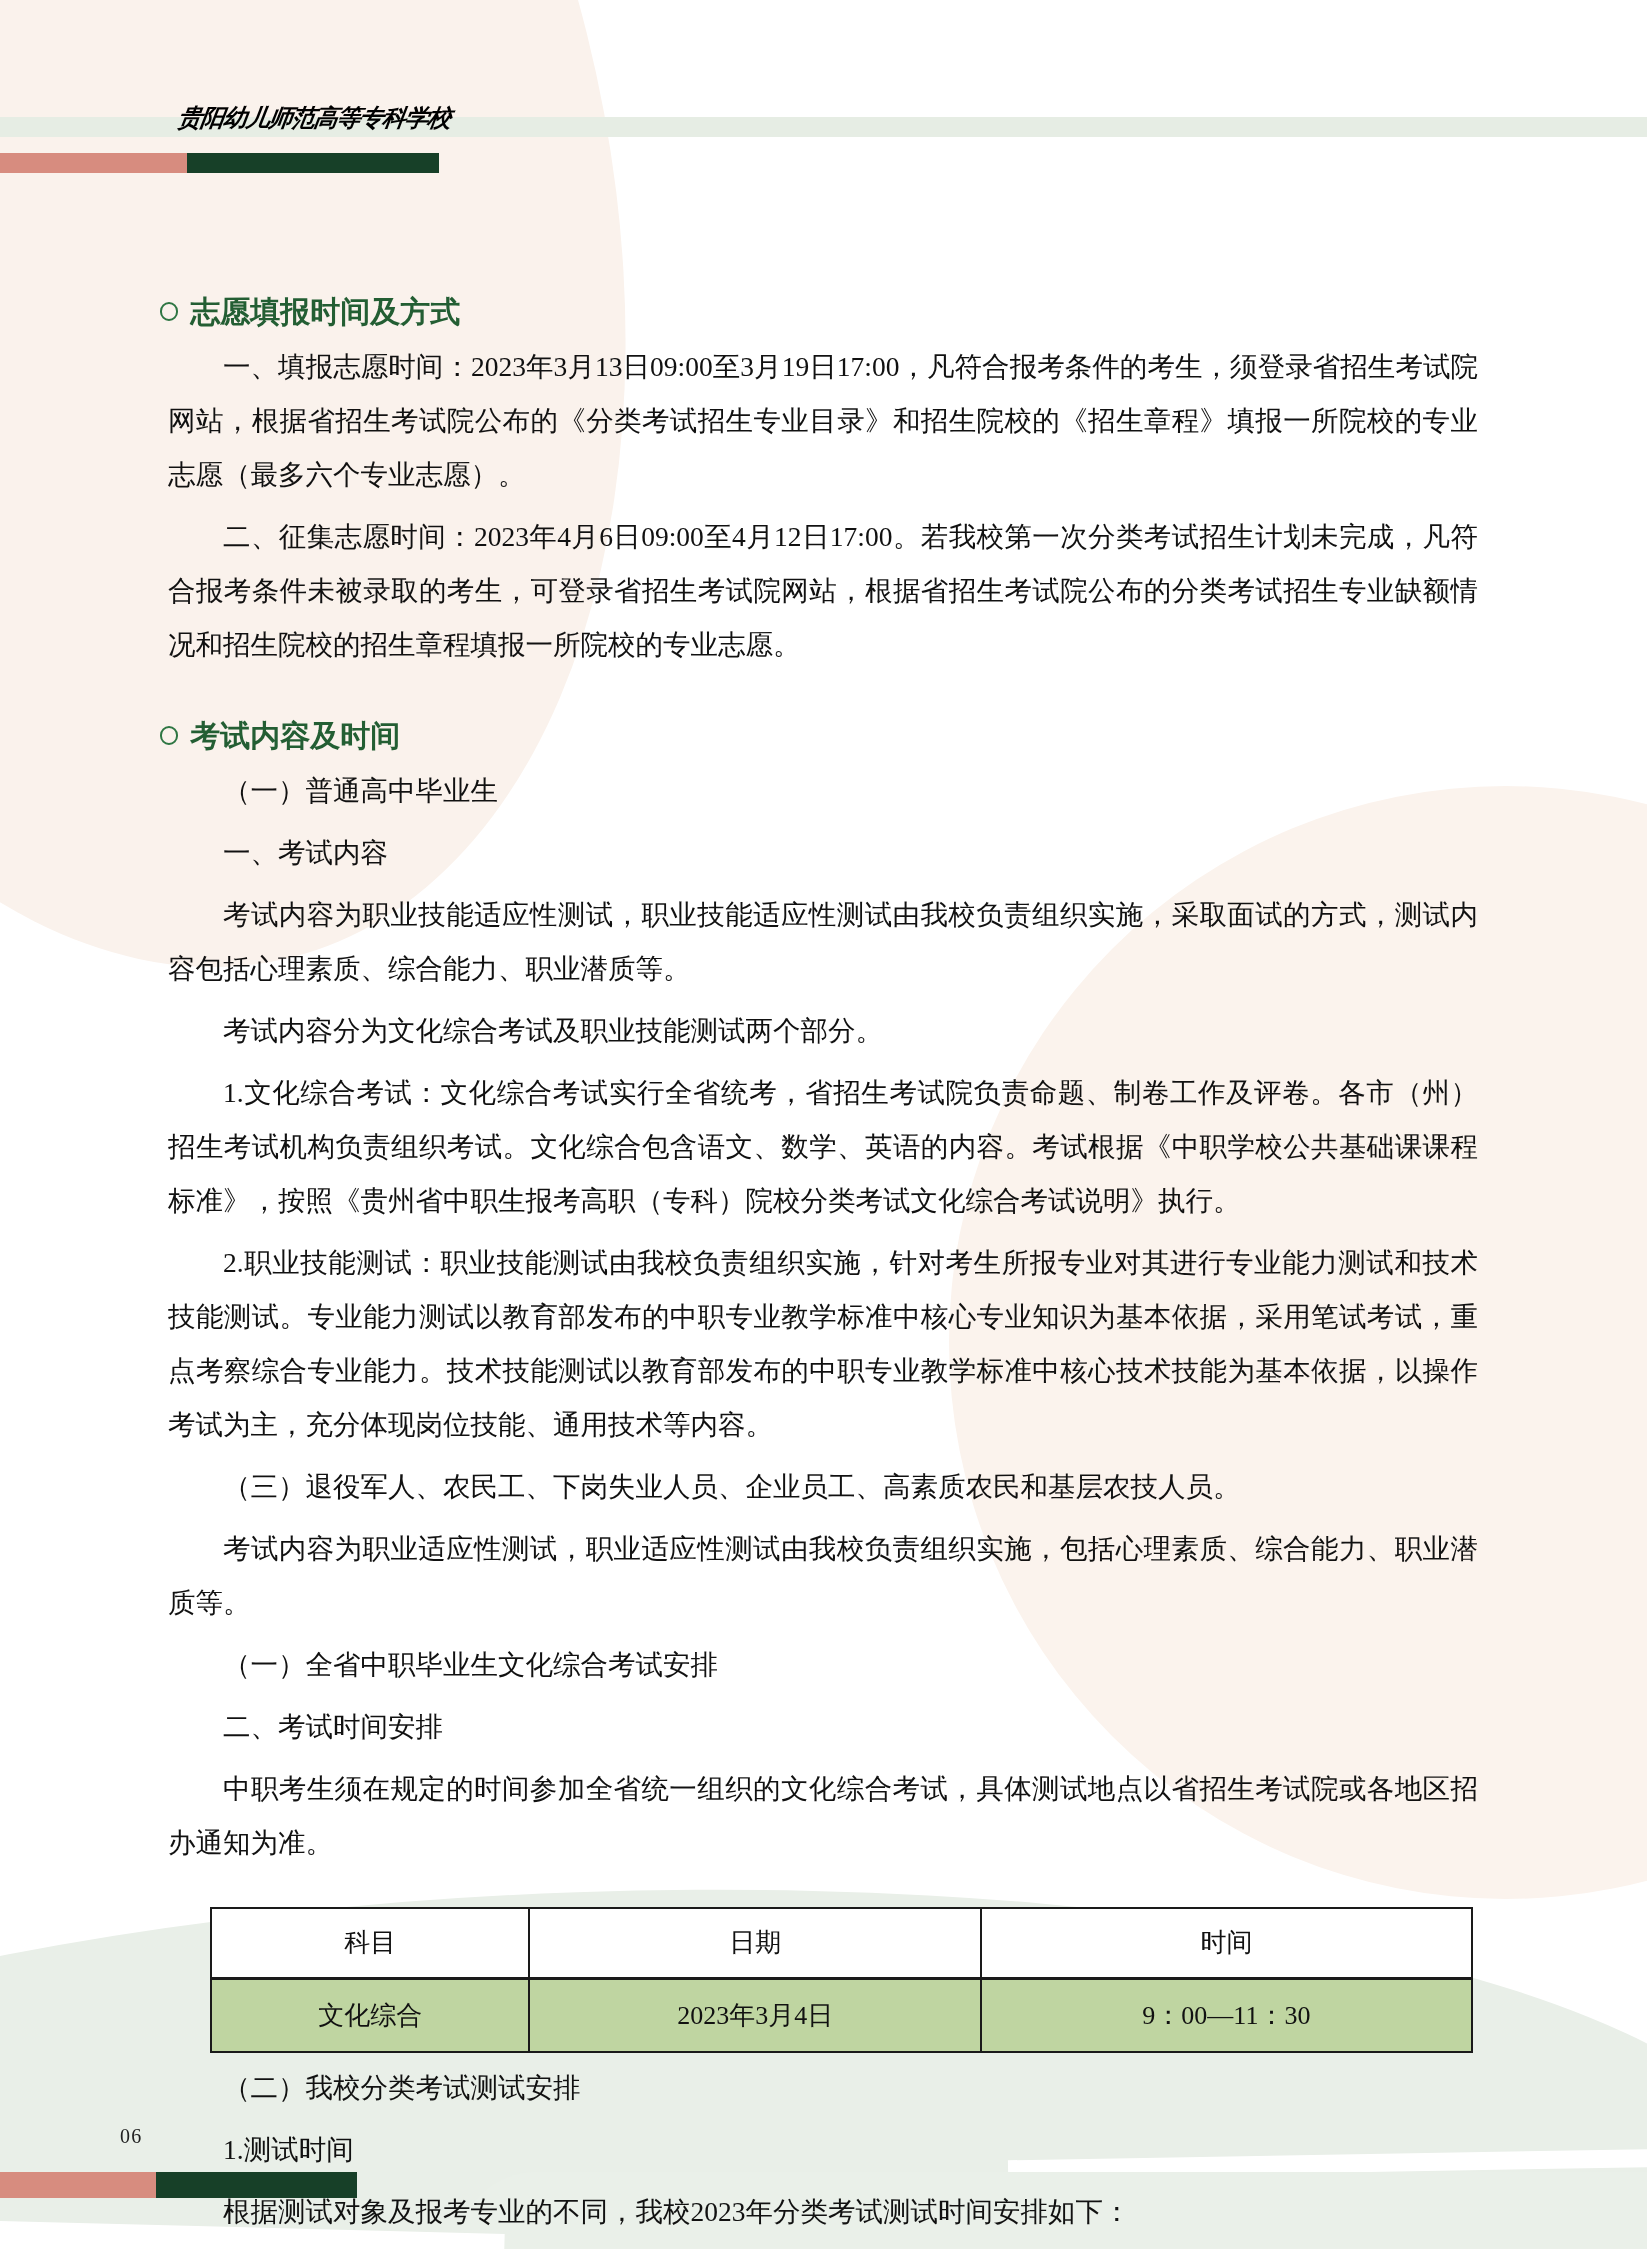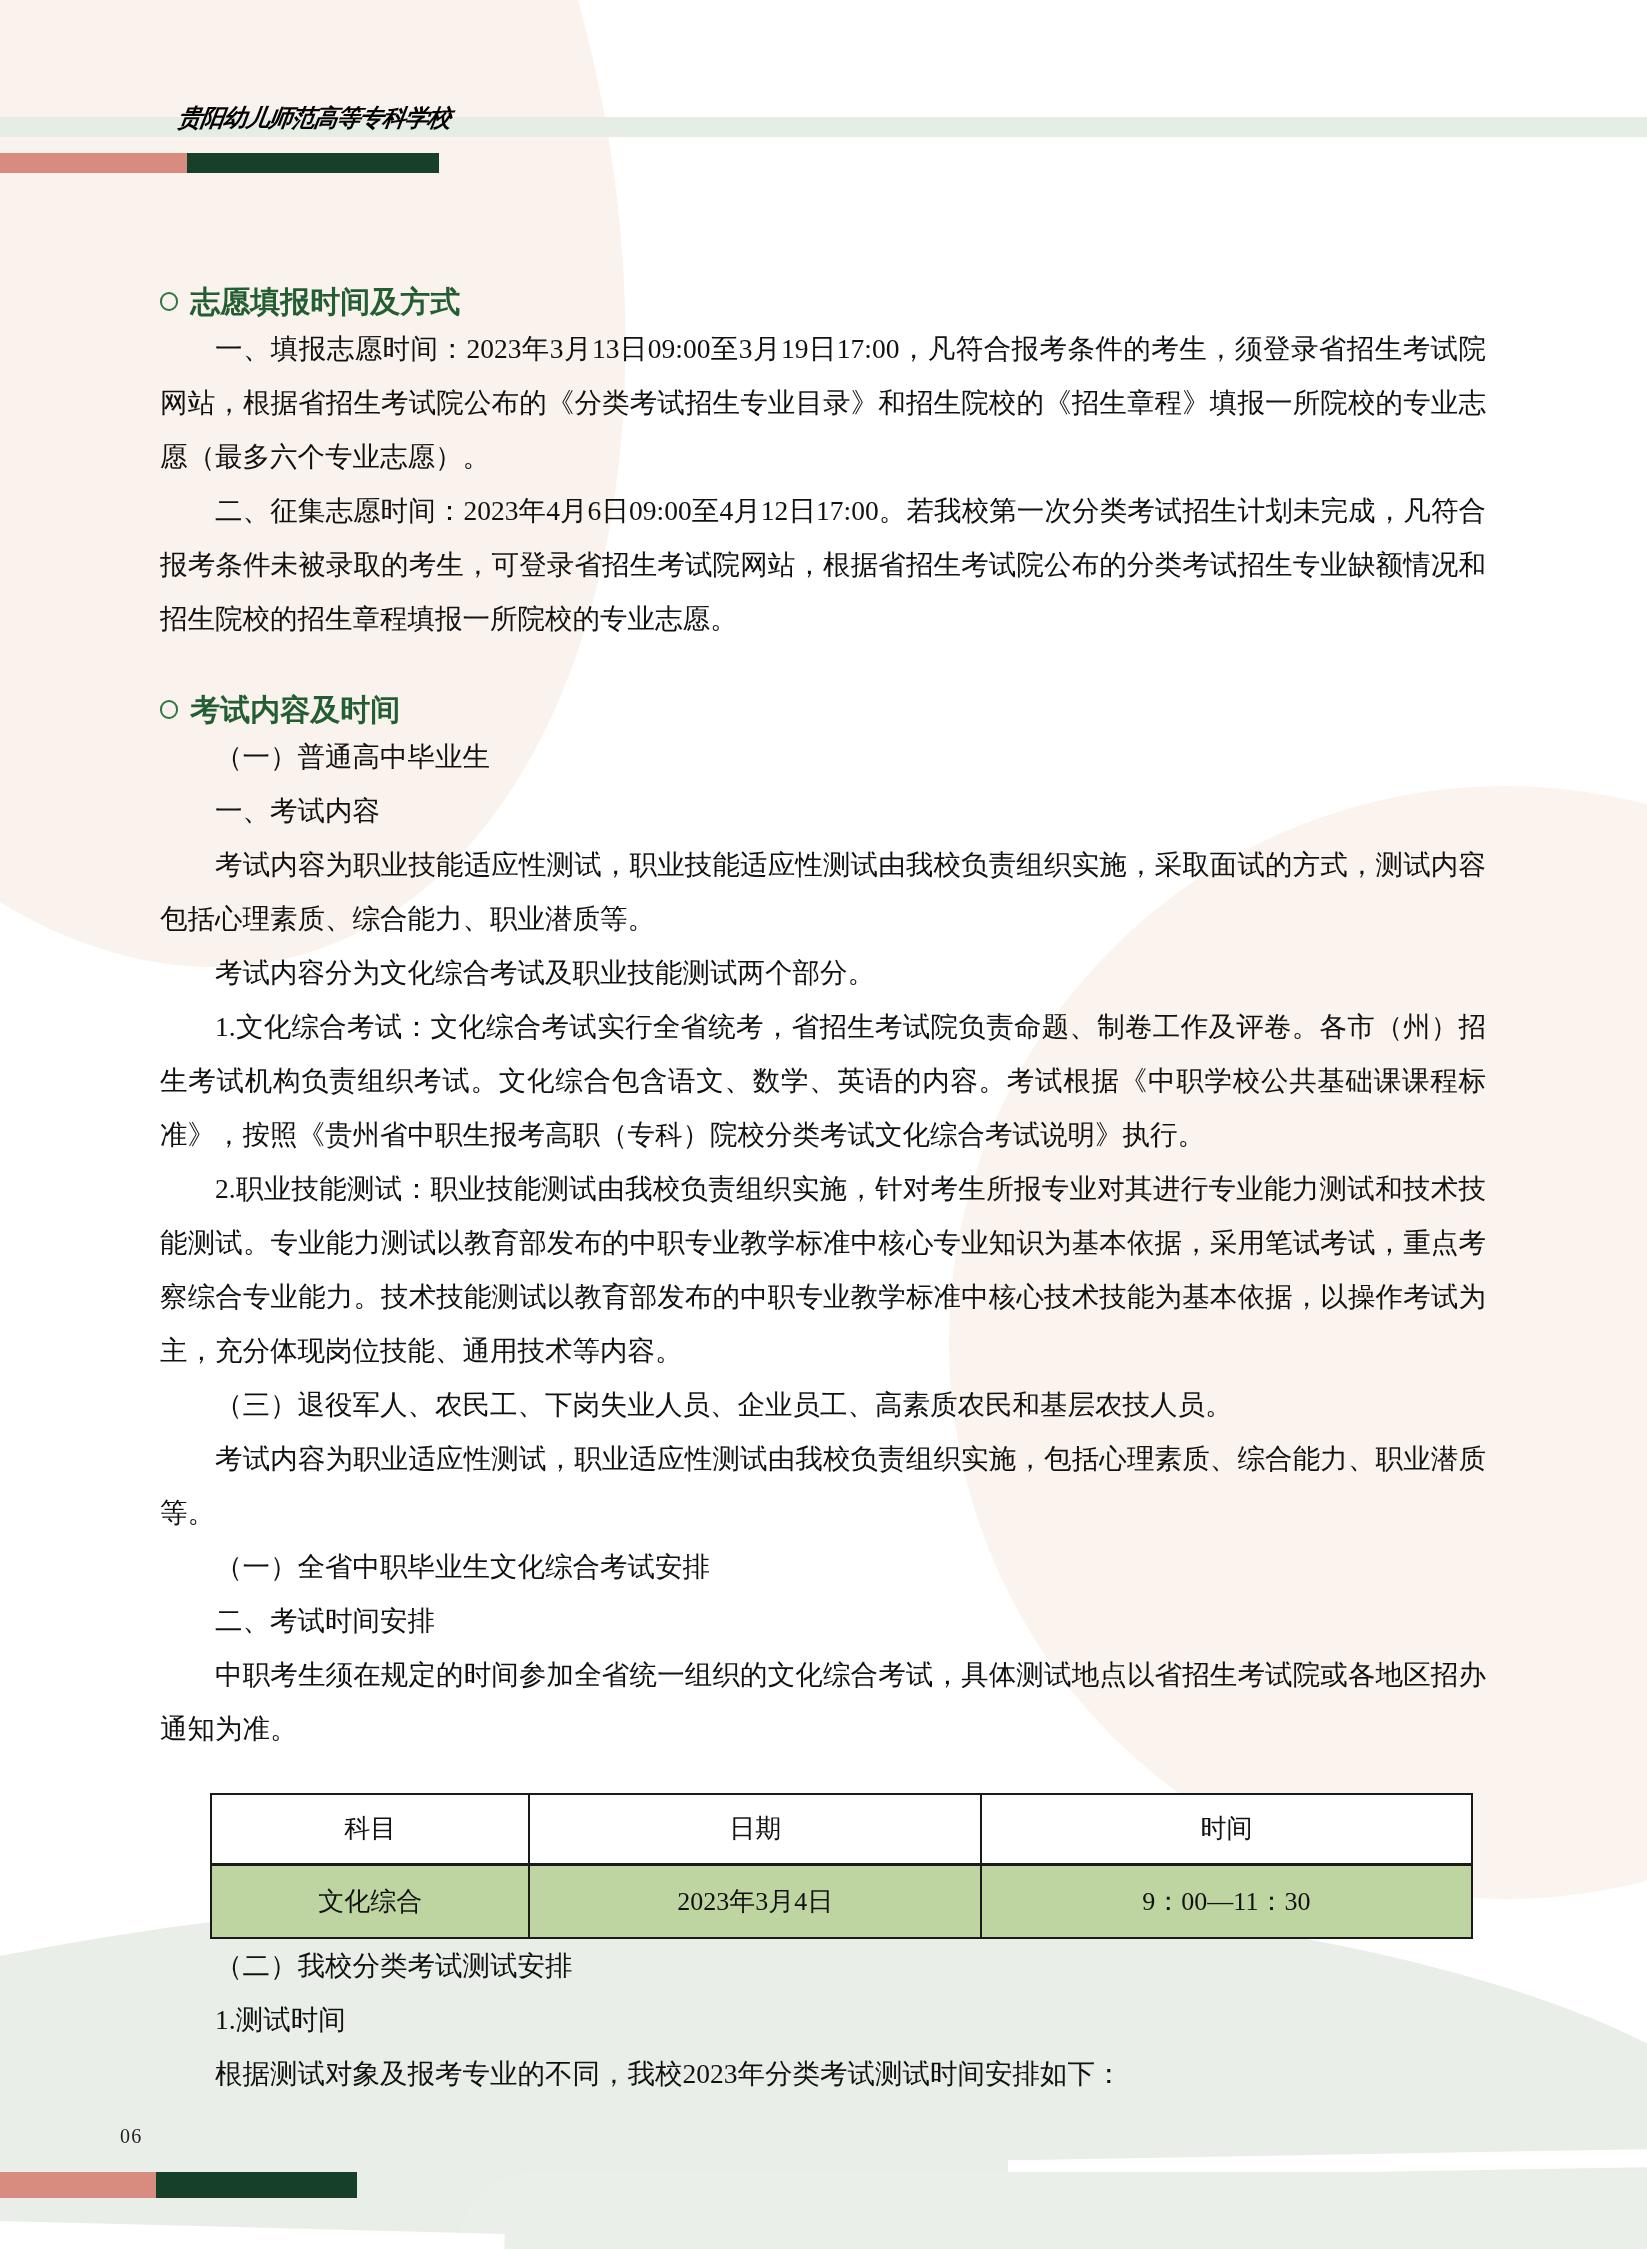--- a/index.html
+++ b/index.html
@@ -47,38 +47,38 @@
     font-family:"DejaVu Serif","Liberation Serif",serif;
     font-weight:bold;font-style:italic;
     font-size:24px;letter-spacing:-1.3px;color:#000;
     transform:skewX(-8deg);
     white-space:nowrap;
   }
   .bar-pink-top{position:absolute;left:0;top:153px;width:187px;height:19.6px;background:#d78c7f;}
   .bar-green-top{position:absolute;left:187px;top:153px;width:252px;height:19.6px;background:#174028;}
   
   .content{
-    position:absolute;left:160px;top:0;width:1326px;
+    position:absolute;left:160px;top:10px;width:1326px;
     font-size:27.5px;line-height:54px;
   }
   .sec-heading{
     display:flex;align-items:center;
     font-family:"Liberation Sans","DejaVu Sans",sans-serif;
     font-weight:bold;font-size:30px;color:#235e33;
     line-height:41px;
   }
   .sec-heading .ring{
     flex:0 0 auto;
     width:14.4px;height:14.4px;border:2.6px solid #2e7643;border-radius:50%;
     margin-right:11.8px;background:transparent;
   }
   .sec1-heading{margin-top:281px;}
   .sec2-heading{margin-top:43px;}
   .content p{
-    margin:0;text-indent:2em;text-align:justify;
+    margin:8px;text-indent:2em;text-align:justify;
     color:#111;
   }
   
   .sched-table{
     margin-top:37px;margin-left:50px;
     width:1263px;border-collapse:collapse;
     background:#a21caf;
   }
   .sched-table th,.sched-table td{
     border:2px solid #1a1a1a;

